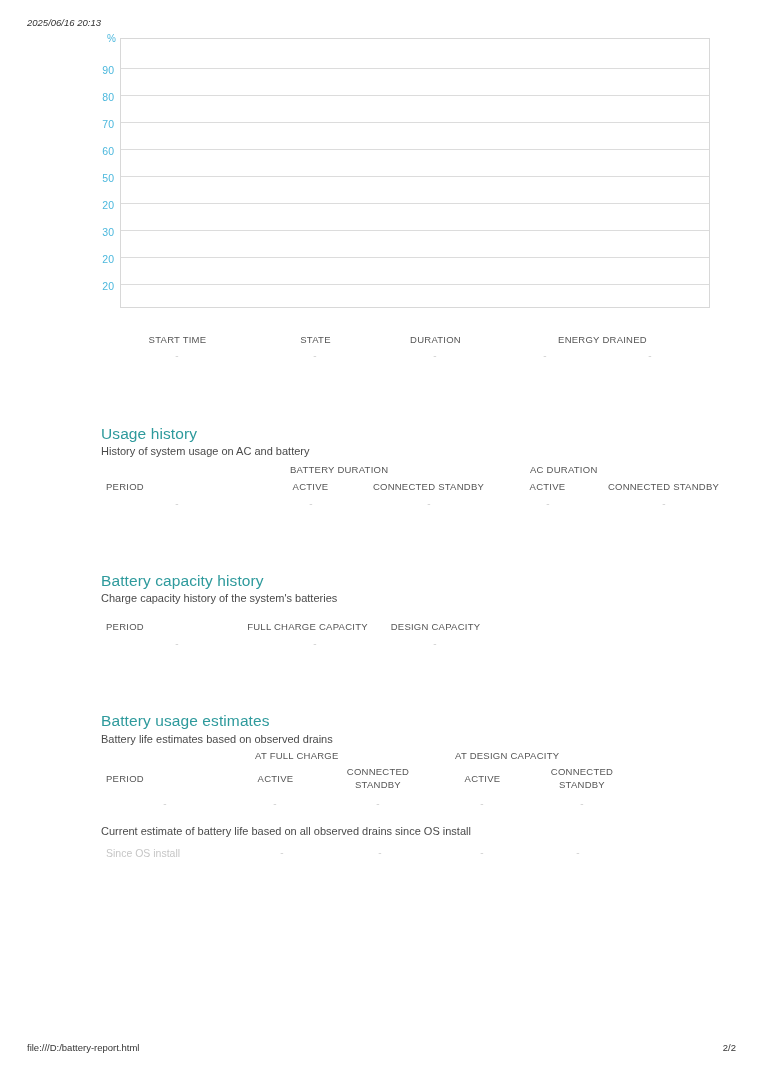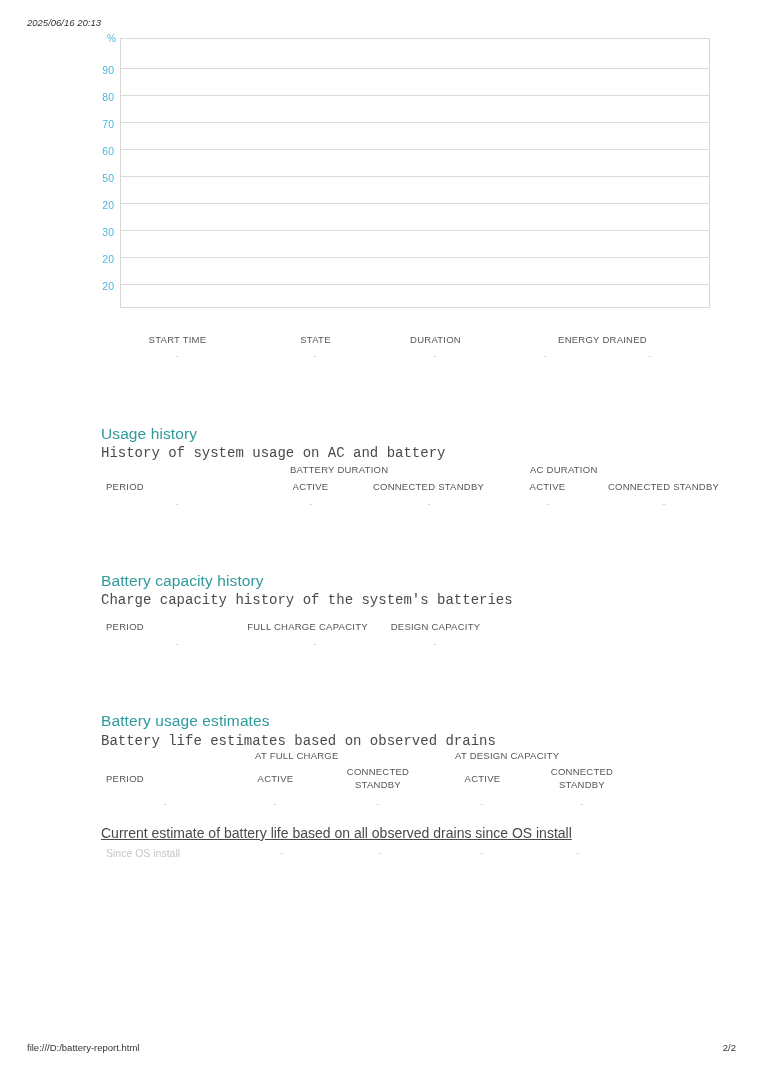--- a/index.html
+++ b/index.html
@@ -123,24 +123,23 @@
     left: 101px;
     font-size: 15.5px;
     font-weight: normal;
     color: #2e9a9c;
     letter-spacing: 0.1px;
     white-space: nowrap;
   }
   .sec-sub {
     position: absolute;
     left: 101px;
-    font-size: 14px;
+    font-size: 11px;
     color: #4a4a4a;
     white-space: nowrap;
-    font-family: Liberation Mono, monospace;
   }
   .colgroup {
     position: absolute;
     font-size: 9.5px;
     color: #555555;
     text-align: left;
     letter-spacing: 0.25px;
     white-space: nowrap;
   }
   .colhead {
@@ -162,24 +161,23 @@
   }
   .row-label {
     position: absolute;
     font-size: 10.5px;
     color: #c6c6c6;
     white-space: nowrap;
   }
   .note {
     position: absolute;
     left: 101px;
-    font-size: 14px;
+    font-size: 11px;
     color: #4a4a4a;
     white-space: nowrap;
-    text-decoration: underline;
   }
 </style>
 </head>
 <body>
 
 <div class="print-header">
   <span class="ph-date">2025/06/16 20:13</span>
 </div>
 
 <div class="ylabels">

